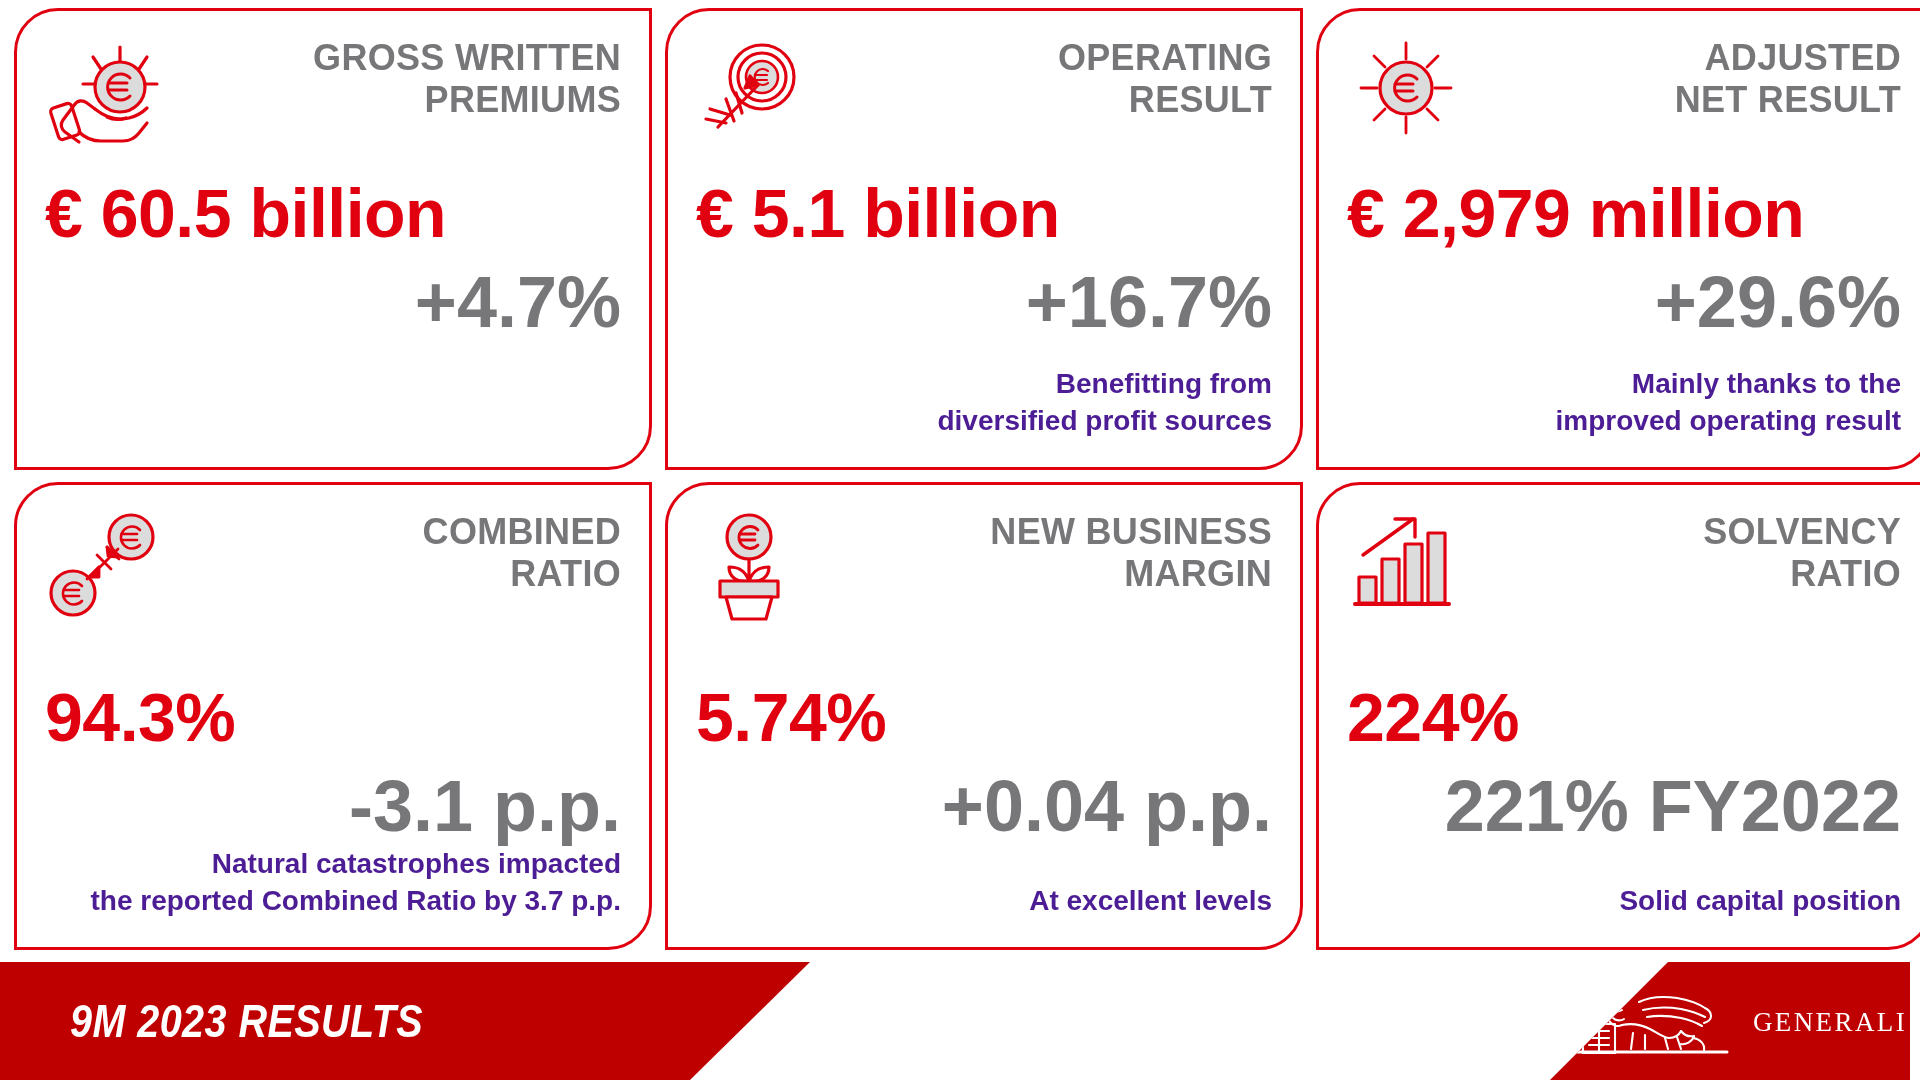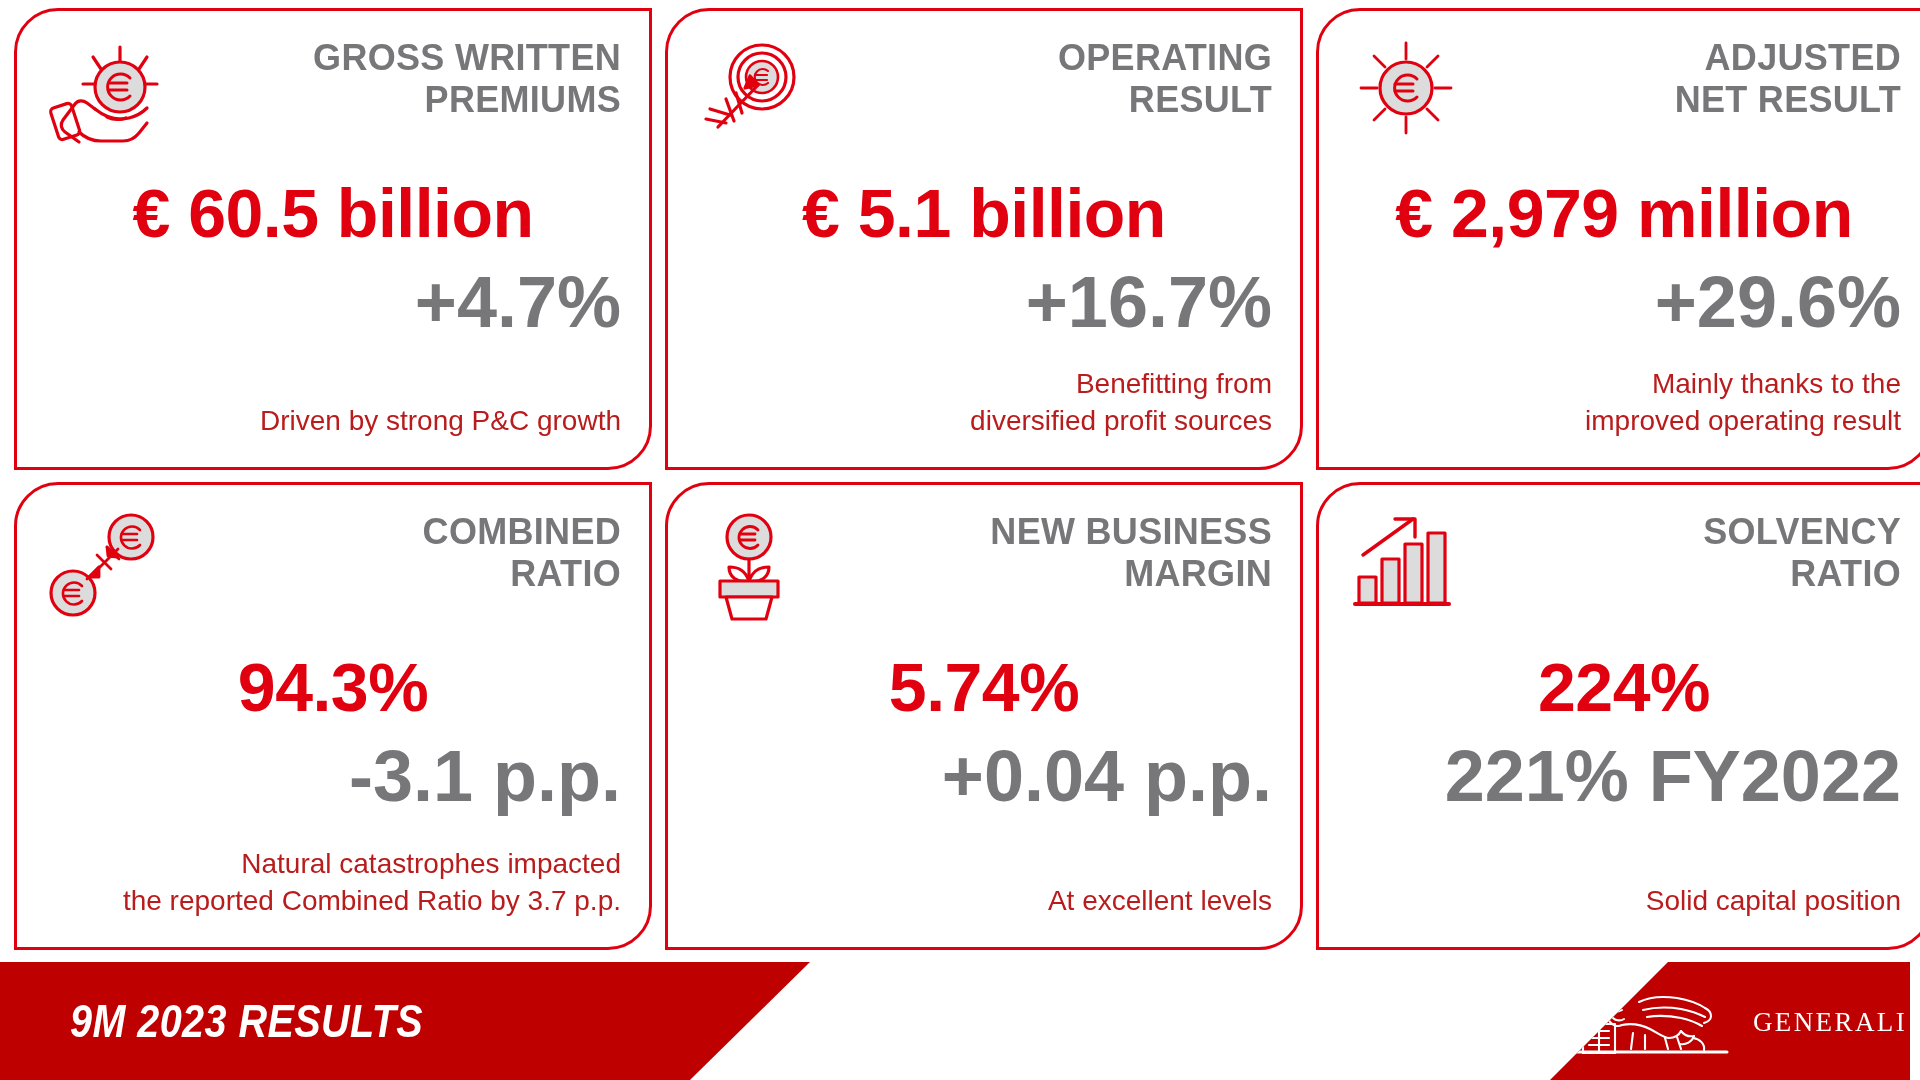--- a/index.html
+++ b/index.html
@@ -69,21 +69,21 @@
     color: #77777a;
     font-weight: bold;
     font-size: 36px;
     line-height: 1.16;
     letter-spacing: 0.3px;
     padding-top: 4px;
     white-space: pre-line;
   }
 
   .card-main {
-    text-align: center;
+    text-align: left;
     color: #e1000f;
     font-weight: bold;
     font-size: 68px;
     line-height: 1.0;
     margin-top: 26px;
     letter-spacing: -0.5px;
     white-space: nowrap;
   }
 
   .card-sub {
@@ -92,30 +92,30 @@
     font-weight: bold;
     font-size: 72px;
     line-height: 1.05;
     margin-top: 18px;
     white-space: nowrap;
   }
 
   .card-note {
     margin-top: auto;
     text-align: right;
-    color: #b91c1c;
-    font-weight: normal;
+    color: #4c1d95;
+    font-weight: bold;
     font-size: 28px;
     line-height: 1.3;
     white-space: pre-line;
     padding-bottom: 2px;
   }
 
   
-  .card.row2 .card-main { margin-top: 26px; }
+  .card.row2 .card-main { margin-top: 56px; }
 
   
   .footer {
     position: absolute;
     left: 0;
     top: 962px;
     width: 1920px;
     height: 118px;
   }
 
@@ -209,21 +209,20 @@
             <g class="ico-stroke">
               <rect x="9" y="68" width="22" height="33" rx="4" transform="rotate(-18 20 84)"></rect>
             </g>
           </svg>
         </div>
         <div class="card-title">GROSS WRITTEN
 PREMIUMS</div>
       </div>
       <div class="card-main">€ 60.5 billion</div>
       <div class="card-sub">+4.7%</div>
-      <div class="card-note">Driven by strong P&amp;C growth</div>
     </div>
 
     <div class="card">
       <div class="card-top">
         <div class="card-icon">
           <svg width="118" height="112" viewBox="0 0 118 112">
             <circle cx="66" cy="40" r="32" class="ico-stroke"></circle>
             <circle cx="66" cy="40" r="24" class="ico-stroke"></circle>
             <circle cx="66" cy="40" r="16" class="ico-coin"></circle>
             <circle cx="66" cy="40" r="16" class="ico-stroke" style="stroke-width:2.6"></circle>

